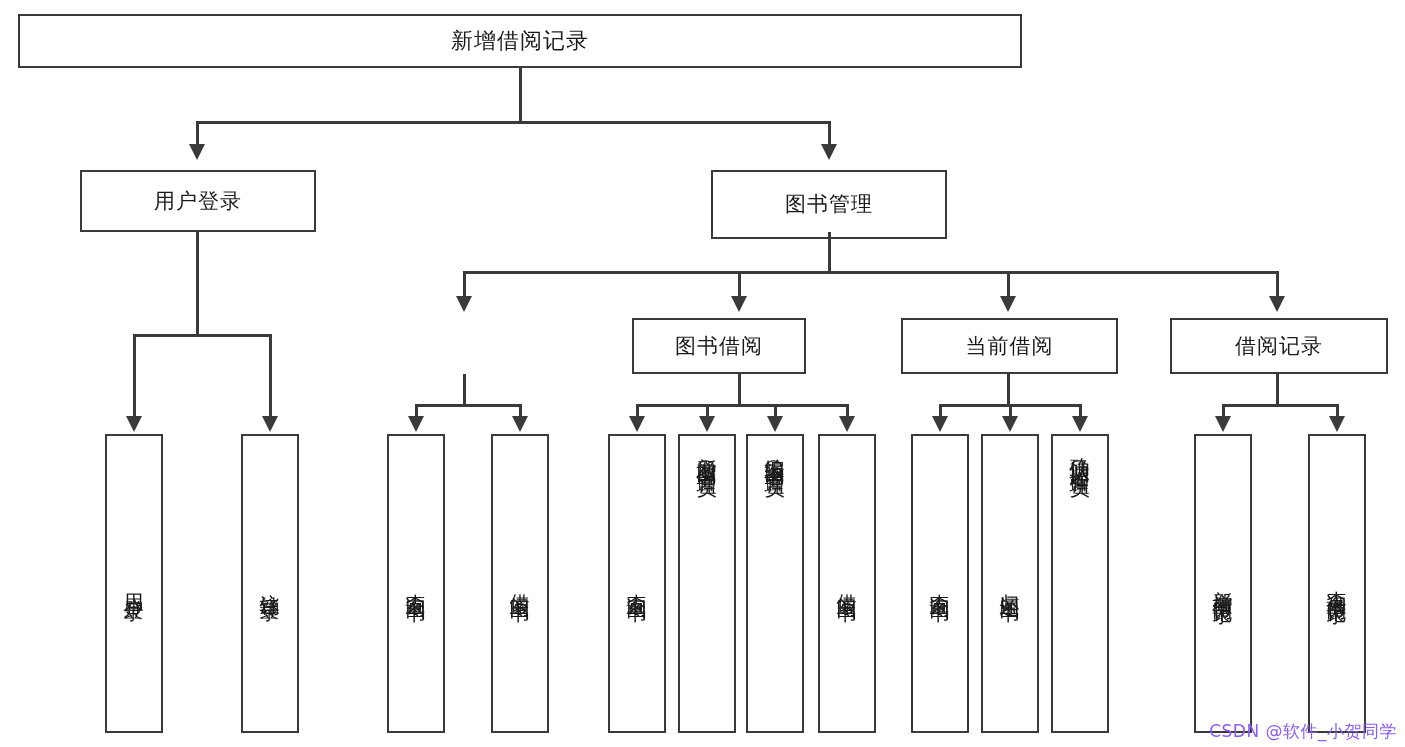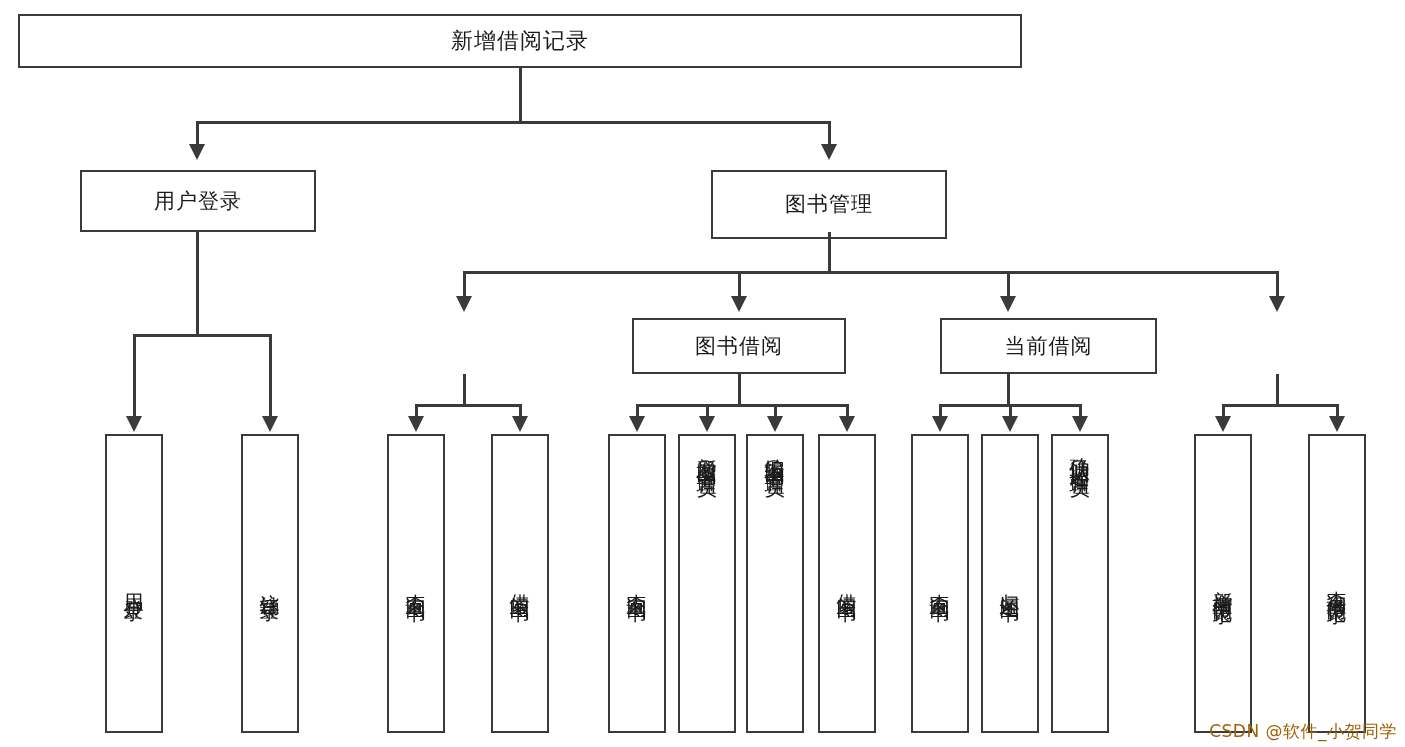--- a/index.html
+++ b/index.html
@@ -69,21 +69,21 @@
     border-left:8px solid transparent;
     border-right:8px solid transparent;
     border-top:16px solid #3a3a3a;
   }
   
   #watermark{
     position:absolute;
     right:8px;
     bottom:4px;
     font-size:17px;
-    color:#a16207;
+    color:#8b5cf6;
     letter-spacing:0.5px;
     user-select:none;
     white-space:nowrap;
   }
 </style>
 </head>
 <body>
 
 <div id="stage">
 
@@ -118,25 +118,28 @@
   <div class="seg h" style="left:463px; top:271px; width:816px; height:3px;"></div>
   <div class="seg v" style="left:463px; top:271px; width:3px; height:28px;"></div>
   <div class="arrow" style="left:456px; top:296px;"></div>
   <div class="seg v" style="left:738px; top:271px; width:3px; height:28px;"></div>
   <div class="arrow" style="left:731px; top:296px;"></div>
   <div class="seg v" style="left:1007px; top:271px; width:3px; height:28px;"></div>
   <div class="arrow" style="left:1000px; top:296px;"></div>
   <div class="seg v" style="left:1276px; top:271px; width:3px; height:28px;"></div>
   <div class="arrow" style="left:1269px; top:296px;"></div>
 
-  <div class="node horiz" style="left:632px; top:318px; width:214px; height:56px;">
+  <div class="node horiz" style="left:632px; top:318px; width:174px; height:56px;">
     <span class="label">图书借阅</span>
   </div>
-  <div class="node horiz" style="left:940px; top:318px; width:217px; height:56px;align-items:center;">
+  <div class="node horiz" style="left:901px; top:318px; width:217px; height:56px;align-items:center;">
     <span class="label">当前借阅</span>
+  </div>
+  <div class="node horiz" style="left:1170px; top:318px; width:218px; height:56px;">
+    <span class="label">借阅记录</span>
   </div>
 
   <div class="seg v" style="left:463px; top:374px; width:3px; height:32px;"></div>
   <div class="seg h" style="left:415px; top:404px; width:107px; height:3px;"></div>
   <div class="seg v" style="left:415px; top:404px; width:3px; height:14px;"></div>
   <div class="arrow" style="left:408px; top:416px;"></div>
   <div class="seg v" style="left:519px; top:404px; width:3px; height:14px;"></div>
   <div class="arrow" style="left:512px; top:416px;"></div>
 
   <div class="seg v" style="left:738px; top:374px; width:3px; height:32px;"></div>

